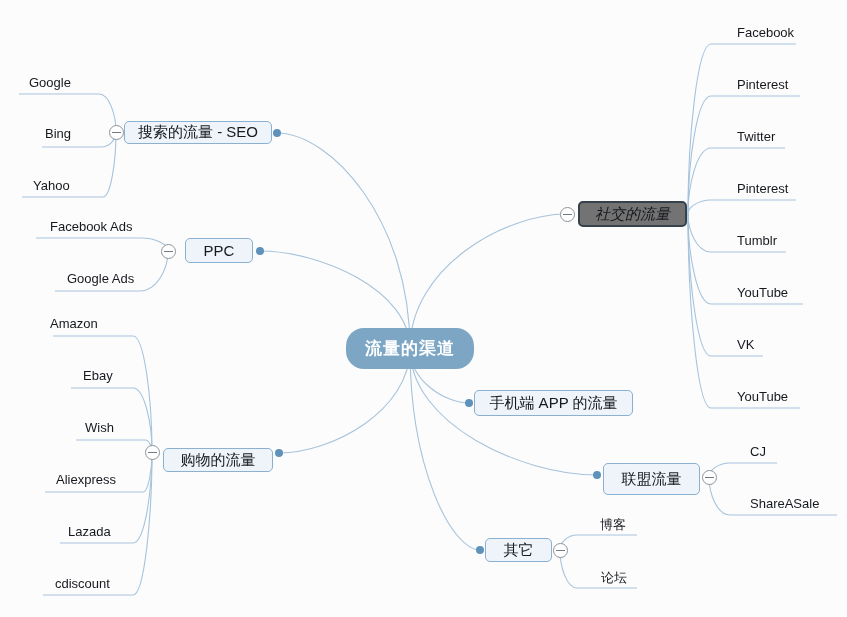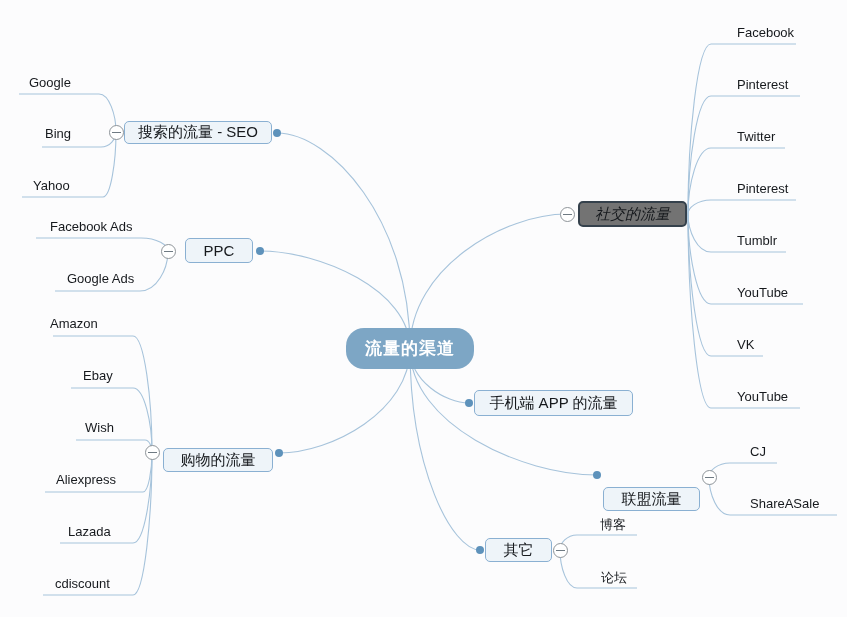--- a/index.html
+++ b/index.html
@@ -126,21 +126,21 @@
     <div class="dot" style="left: 275px; top: 449px;"></div>
     <div class="collapse" style="left: 144.5px; top: 444.5px;">
       <span class="minus"></span>
     </div>
     <div class="topic branch selected" style="left: 578px; top: 201px; width: 109px; height: 26px;">社交的流量</div>
     <div class="collapse" style="left: 559.5px; top: 206.5px;">
       <span class="minus"></span>
     </div>
     <div class="topic branch" style="left: 474px; top: 390px; width: 159px; height: 26px;">手机端 APP 的流量</div>
     <div class="dot" style="left: 465px; top: 399px;"></div>
-    <div class="topic branch" style="left: 603px; top: 487px; width: 97px; height: 24px;">联盟流量</div>
+    <div class="topic branch" style="left: 603px; top: 463px; width: 97px; height: 32px;">联盟流量</div>
     <div class="dot" style="left: 593px; top: 471px;"></div>
     <div class="collapse" style="left: 701.5px; top: 469.5px;">
       <span class="minus"></span>
     </div>
     <div class="topic branch" style="left: 485px; top: 538px; width: 67px; height: 24px;">其它</div>
     <div class="dot" style="left: 476px; top: 546px;"></div>
     <div class="collapse" style="left: 552.5px; top: 542.5px;">
       <span class="minus"></span>
     </div>
     <div class="topic root" style="left: 346px; top: 328px; width: 128px; height: 41px;">流量的渠道</div>

